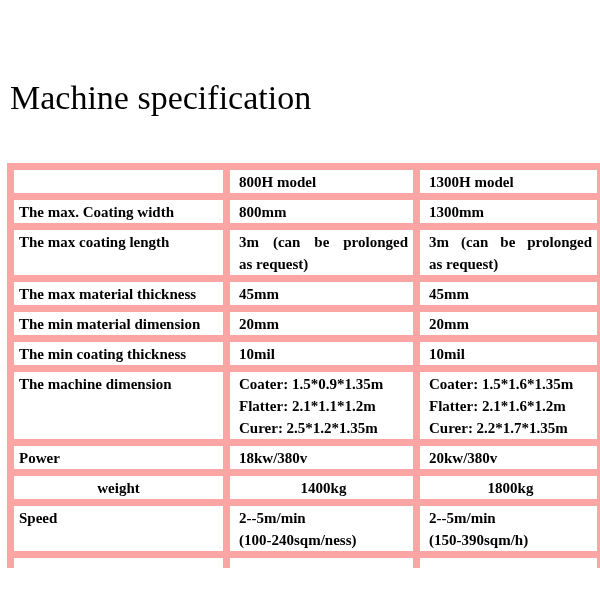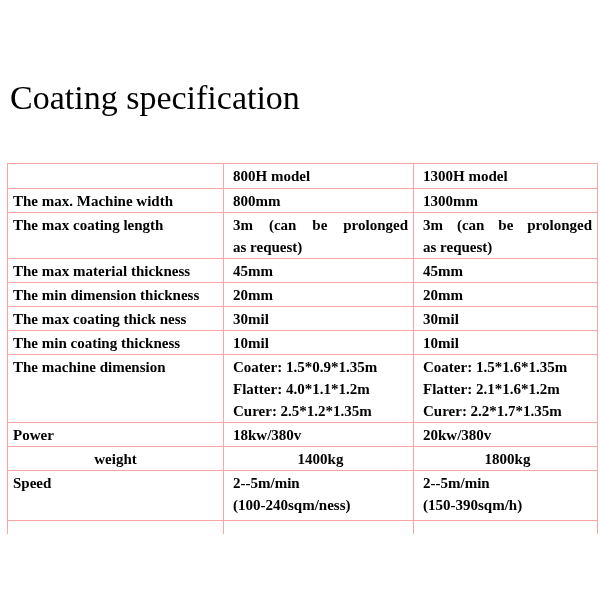--- a/index.html
+++ b/index.html
@@ -25,21 +25,21 @@
     left: 7px;
     top: 163px;
     width: 590px;
     border-collapse: collapse;
     table-layout: fixed;
     font-size: 15px;
     font-weight: 700;
     line-height: 22px;
   }
   .spec-table td {
-    border: 1px solid #fca5a5;
+    border: 7px solid #fca5a5;
     vertical-align: top;
     padding: 1px 5px 0 5px;
     overflow: hidden;
   }
   .spec-table td.val { padding-left: 9px; }
   tr.h-header td { height: 25px; }
   tr.h24 td { height: 24px; }
   tr.h46 td { height: 46px; margin-top: 28px; }
   tr.h23 td { height: 23px; }
   tr.h62 td { height: 62px; }
@@ -49,21 +49,21 @@
   tr.row-empty td { border-bottom: none; }
   .ln { display: block; }
   .jline {
     text-align: justify;
     text-align-last: justify;
   }
 </style>
 </head>
 <body>
 
-<div class="page-title">Coating specification</div>
+<div class="page-title">Machine specification</div>
 
 <table class="spec-table">
   <colgroup>
     <col style="width:216px">
     <col style="width:190px">
     <col style="width:184px">
   </colgroup>
   <tbody>
     <tr class="h-header">
       <td>
@@ -72,21 +72,21 @@
       <td class="val">
           <span class="ln">800H model</span>
         </td>
       <td class="val">
           <span class="ln">1300H model</span>
         </td>
     </tr>
 
     <tr class="h24">
       <td>
-          <span class="ln">The max. Machine width</span>
+          <span class="ln">The max. Coating width</span>
         </td>
       <td class="val">
           <span class="ln">800mm</span>
         </td>
       <td class="val">
           <span class="ln">1300mm</span>
         </td>
     </tr>
 
     <tr class="h46">
@@ -110,61 +110,50 @@
       <td class="val">
           <span class="ln">45mm</span>
         </td>
       <td class="val">
           <span class="ln">45mm</span>
         </td>
     </tr>
 
     <tr class="h23">
       <td>
-          <span class="ln">The min dimension thickness</span>
+          <span class="ln">The min material dimension</span>
         </td>
       <td class="val">
           <span class="ln">20mm</span>
         </td>
       <td class="val">
           <span class="ln">20mm</span>
         </td>
     </tr>
 
-    <tr class="h23">
-      <td>
-          <span class="ln">The max coating thick ness</span>
-        </td>
-      <td class="val">
-          <span class="ln">30mil</span>
-        </td>
-      <td class="val">
-          <span class="ln">30mil</span>
-        </td>
-    </tr>
 
     <tr class="h23">
       <td>
           <span class="ln">The min coating thickness</span>
         </td>
       <td class="val">
           <span class="ln">10mil</span>
         </td>
       <td class="val">
           <span class="ln">10mil</span>
         </td>
     </tr>
 
     <tr class="h62">
       <td>
           <span class="ln">The machine dimension</span>
         </td>
       <td class="val">
         <span class="ln">Coater: 1.5*0.9*1.35m</span>
-        <span class="ln">Flatter: 4.0*1.1*1.2m</span>
+        <span class="ln">Flatter: 2.1*1.1*1.2m</span>
         <span class="ln">Curer: 2.5*1.2*1.35m</span>
       </td>
       <td class="val">
         <span class="ln">Coater: 1.5*1.6*1.35m</span>
         <span class="ln">Flatter: 2.1*1.6*1.2m</span>
         <span class="ln">Curer: 2.2*1.7*1.35m</span>
       </td>
     </tr>
 
     <tr class="h23">

